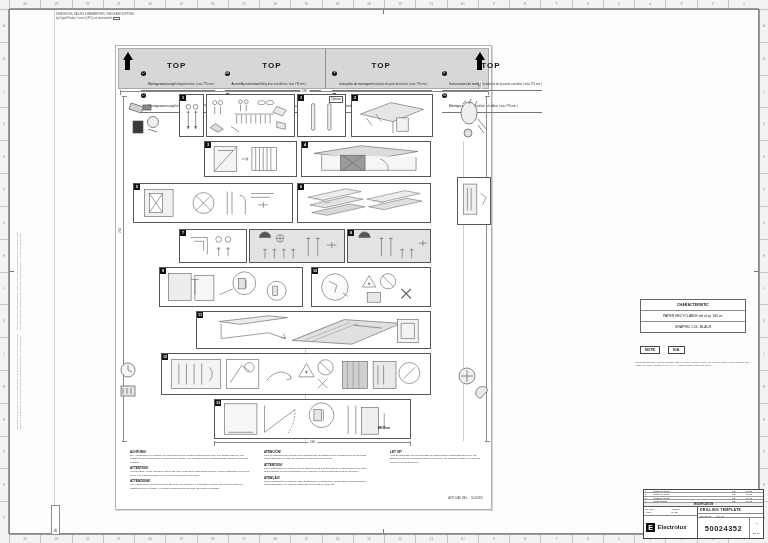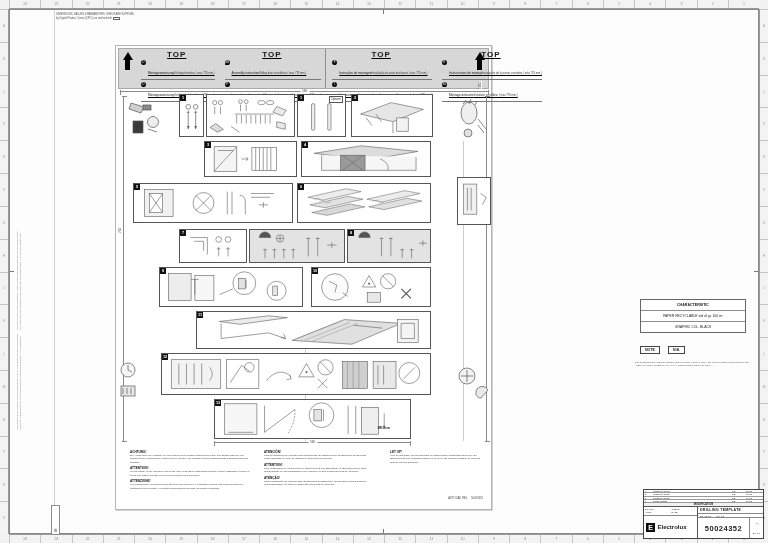--- a/index.html
+++ b/index.html
@@ -23,21 +23,21 @@
   .dpcbox{display:inline-block;width:7px;height:3px;border:0.5px solid #666;vertical-align:middle;margin-left:1px;}
   .mtext{position:absolute;left:16px;width:100px;font-size:2.3px;color:#8a8a8a;line-height:1.3;transform:rotate(-90deg);transform-origin:0 0;}
   .ftab{position:absolute;left:51px;top:505px;width:9px;height:30px;border:1px solid #8d8d8d;background:#fff;}
   .ftab span{position:absolute;left:2px;top:26px;font-size:3px;color:#666;transform:rotate(-90deg);transform-origin:0 0;}
 
   
   .sheet{position:absolute;left:115px;top:45px;width:377px;height:465px;background:#fff;border:1px solid #b3b3b3;box-shadow:1px 1px 0 #d4d4d4;}
   .sheet .inner{position:absolute;inset:0;}
 
   .hdr{position:absolute;left:2px;right:2px;top:2px;height:41px;background:#d7d7d7;border:0.5px solid #aaa;padding:0 16px;display:flex;}
-  .hcol{flex:1;position:relative;padding-top:1px;text-decoration:underline;}
+  .hcol{flex:1;position:relative;padding-top:12px;}
   .hcol.divl{border-left:0.5px solid #8e8e8e;}
   .toplbl{text-align:center;font-weight:bold;font-size:8px;letter-spacing:1px;color:#161616;line-height:9px;}
   .entry{display:flex;gap:2px;margin:1px 4px 2px 6px;border-bottom:0.5px solid #777;padding-bottom:1px;align-items:flex-start;}
   .badge{min-width:5px;height:5px;border-radius:3px;background:#111;color:#fff;font-size:2.6px;line-height:5px;text-align:center;padding:0 0.5px;flex:none;}
   .etxt{min-width:0;}
   .el1{font-size:3px;color:#161616;line-height:1.25;white-space:nowrap;overflow:hidden;}
   .el2{font-size:2.7px;color:#3a3a3a;line-height:1.25;white-space:nowrap;overflow:hidden;}
   .arrow{position:absolute;top:3px;width:13px;}
   .arrow b{display:block;margin:0 auto;width:0;height:0;border-left:5.5px solid transparent;border-right:5.5px solid transparent;border-bottom:8px solid #000;}
   .arrow i{display:block;margin:0 auto;width:5px;height:10px;background:#000;}

